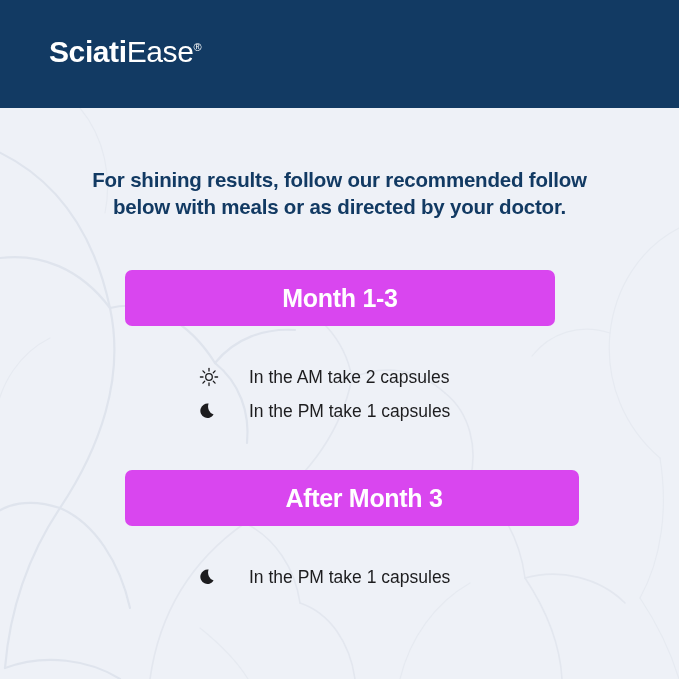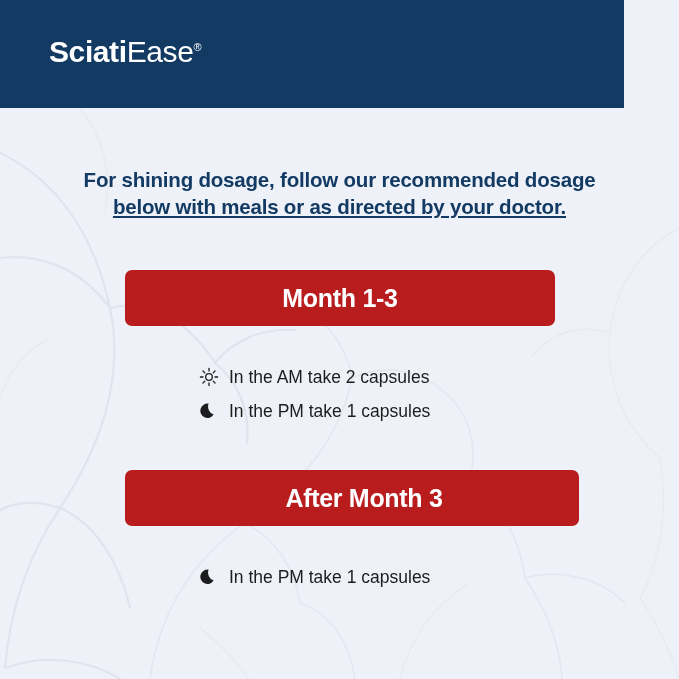--- a/index.html
+++ b/index.html
@@ -18,21 +18,21 @@
     width: 679px;
     height: 679px;
     background: #eef1f7;
     overflow: hidden;
   }
 
   
   .header {
     position: absolute;
     left: 0; top: 0;
-    width: 624px;
+    width: 679px;
     height: 108px;
     background: #123a63;
     z-index: 5;
     text-align: center;
   }
   .brand {
     position: absolute;
     left: 49px;
     top: 35px;
     font-size: 30px;
@@ -71,28 +71,28 @@
     left: 0;
     top: 58px;
     width: 679px;
     text-align: center;
     color: #123a63;
     font-size: 20.5px;
     font-weight: bold;
     line-height: 27px;
     letter-spacing: -0.2px;
   }
-  .headline .l2 { display: block; text-decoration: underline; }
+  .headline .l2 { display: block; }
 
   .band {
     position: absolute;
     left: 125px;
     width: 430px;
     height: 56px;
-    background: #b91c1c;
+    background: #d946ef;
     border-radius: 7px;
     color: #ffffff;
     font-size: 25px;
     font-weight: bold;
     letter-spacing: -0.3px;
     display: flex;
     align-items: center;
     justify-content: center;
   }
   .band-1 { top: 162px; }
@@ -116,20 +116,21 @@
   .dose-icon {
     width: 30px;
     height: 24px;
     flex: 0 0 30px;
     display: flex;
     align-items: center;
     justify-content: flex-start;
   }
   .dose-text {
     white-space: nowrap;
+    margin-left: 20px;
   }
 </style>
 </head>
 <body>
 
 <div class="page">
 
   <svg class="bg-art" viewBox="0 0 679 571" preserveAspectRatio="none" aria-hidden="true">
     <g stroke="#dfe4ed" fill="none" stroke-width="2.2" stroke-linecap="round">
       <path d="M-10 40 C 60 70, 95 130, 110 200 C 125 270, 100 340, 60 400 C 30 445, 10 500, 5 560"></path>
@@ -166,21 +167,21 @@
 
   <div class="header">
     <div class="brand">
       <span class="b1">Sciati</span><span class="b2">Ease</span><span class="reg">®</span>
     </div>
   </div>
 
   <div class="content">
 
     <div class="headline">
-      <span>For shining dosage, follow our recommended dosage</span>
+      <span>For shining results, follow our recommended follow</span>
       <span class="l2">below with meals or as directed by your doctor.</span>
     </div>
 
     <div class="band band-1">
       <span>Month 1-3</span>
     </div>
     <div class="doses doses-1">
       <div class="dose-row">
         <span class="dose-icon">
           <svg width="20" height="20" viewBox="0 0 20 20" aria-hidden="true">

